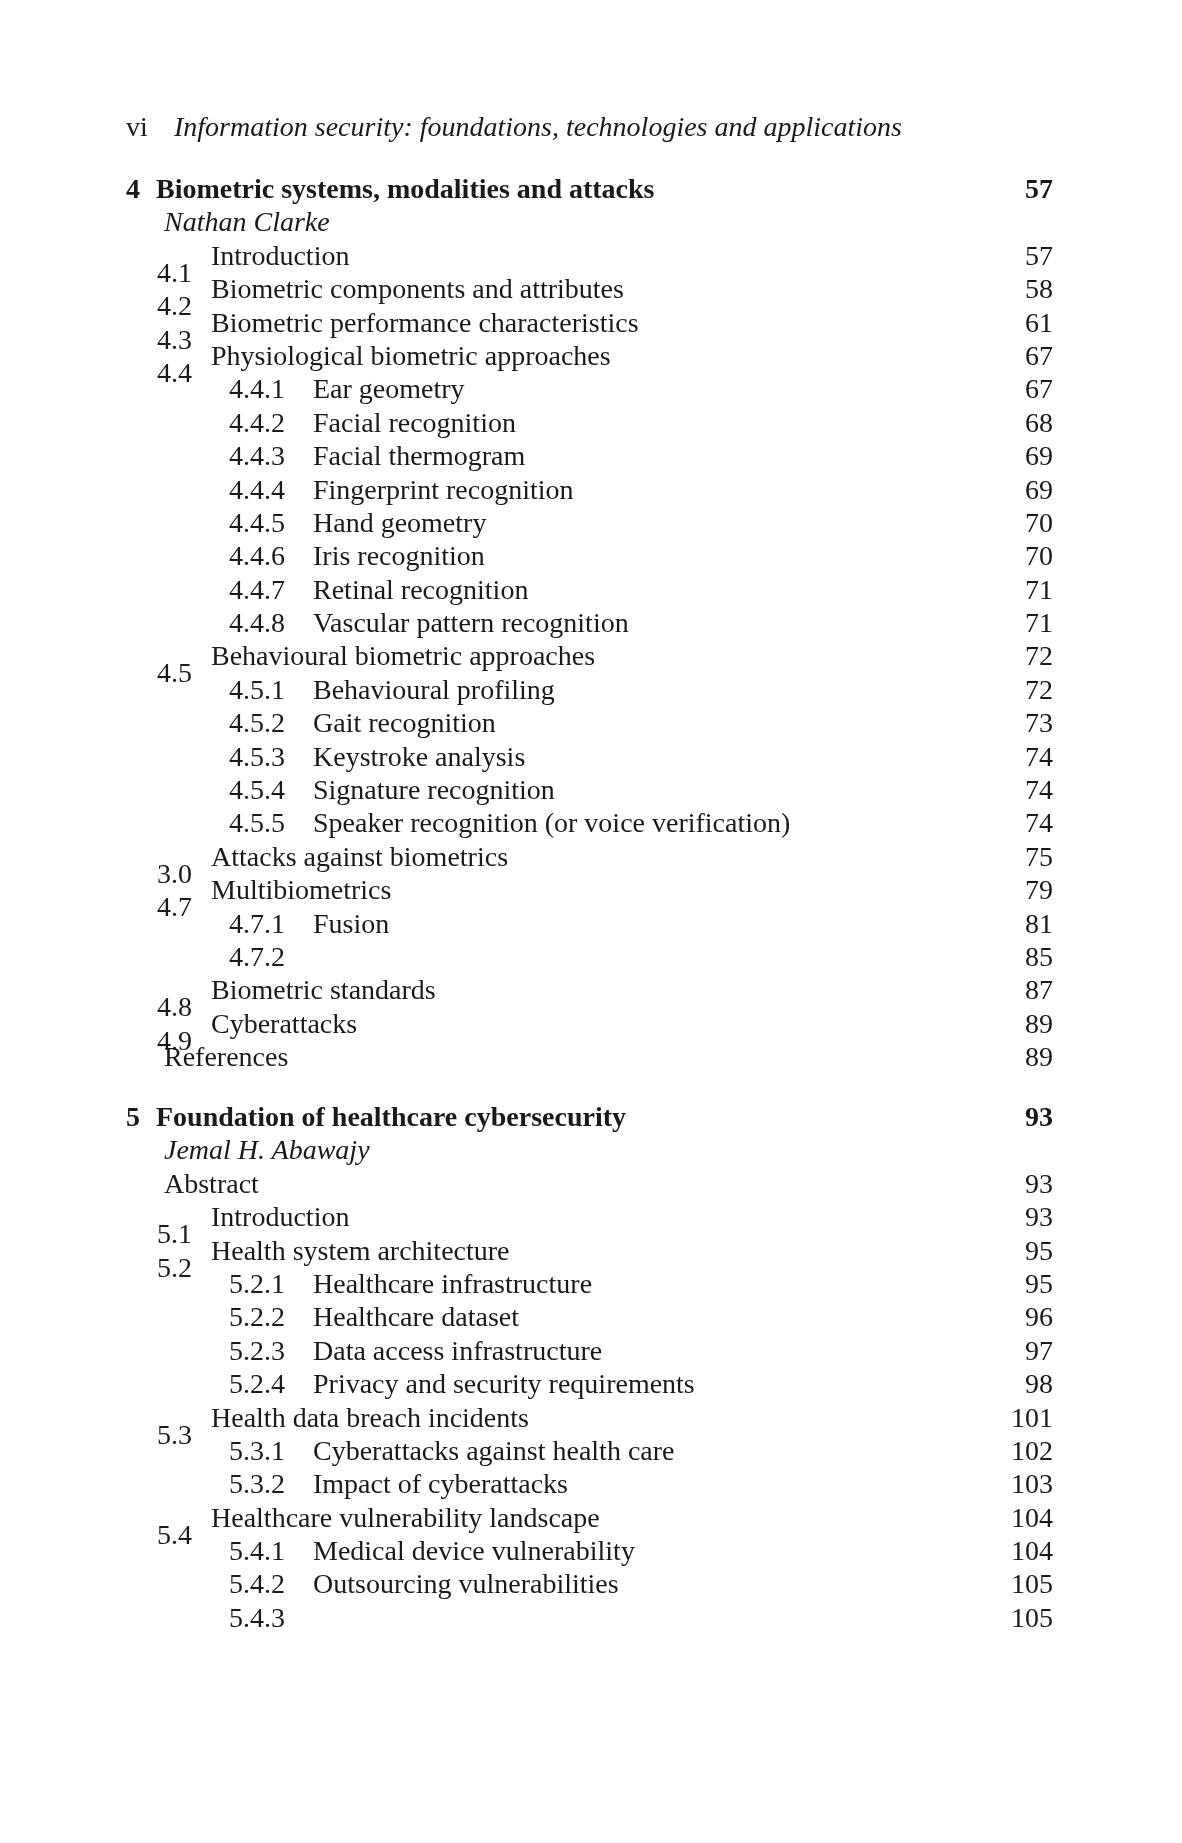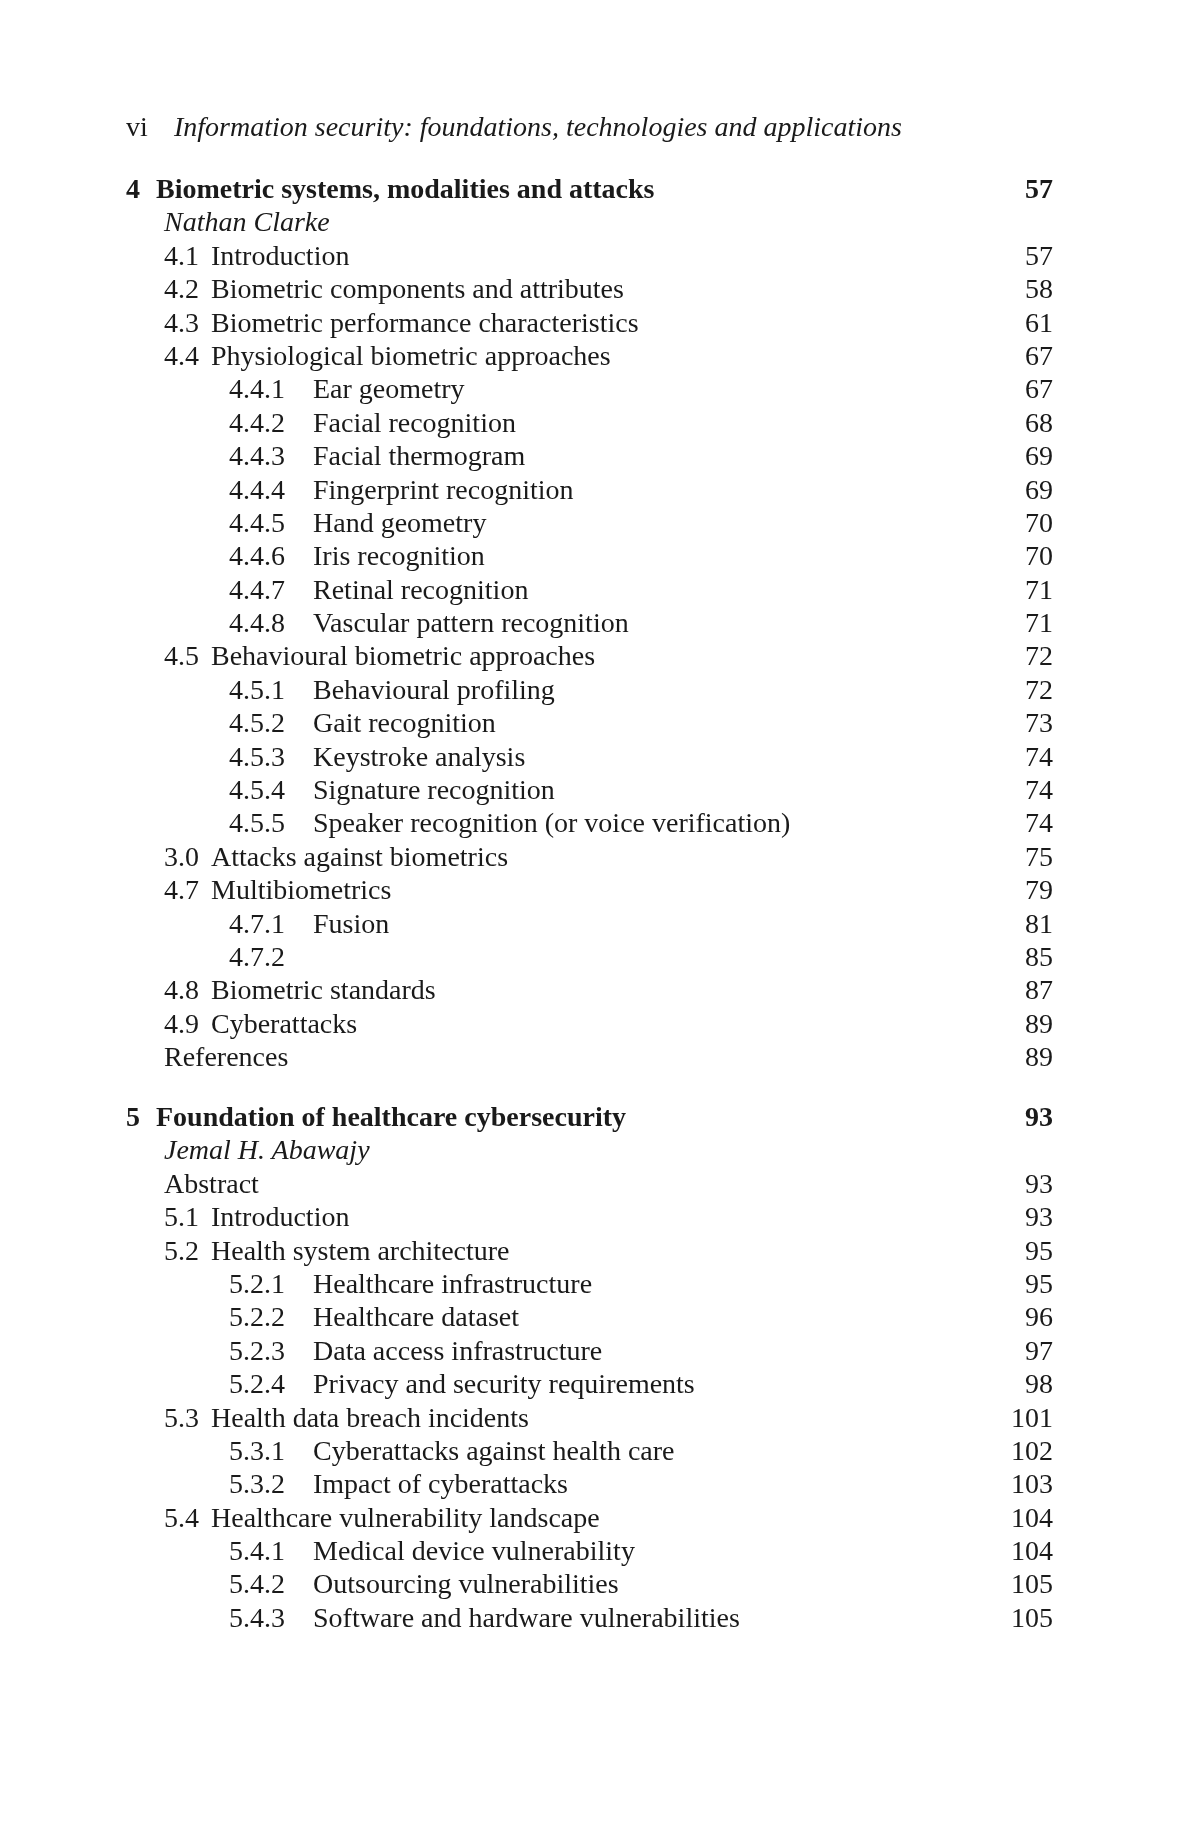--- a/index.html
+++ b/index.html
@@ -45,21 +45,21 @@
       position: relative;
       height: 33.4px;
       line-height: 33.4px;
       white-space: nowrap;
     }
     .line span { position: absolute; top: 0; }
     .chapter-num { left: 126px; font-weight: bold; }
     .chapter-title { left: 156px; font-weight: bold; }
     .author { left: 164px; font-style: italic; }
     .plain-title { left: 164px; }
-    .sec-num { left: 164px; }
+    .sec-num { left: 157px; margin-top: 17px; }
     .sec-title { left: 211px; }
     .sub-num { left: 229px; }
     .sub-title { left: 313px; }
     .page-num {
       right: 129px;
       text-align: right;
     }
     .bold { font-weight: bold; }
   </style>
 </head>
@@ -271,16 +271,15 @@
       <span class="sub-title">Medical device vulnerability</span>
       <span class="page-num">104</span>
     </div>
     <div class="line">
       <span class="sub-num">5.4.2</span>
       <span class="sub-title">Outsourcing vulnerabilities</span>
       <span class="page-num">105</span>
     </div>
     <div class="line">
       <span class="sub-num">5.4.3</span>
-      <span class="sub-title">Software and hardware vulnerabilities</span>
       <span class="page-num">105</span>
     </div>
   </div>
 
 </body></html>

